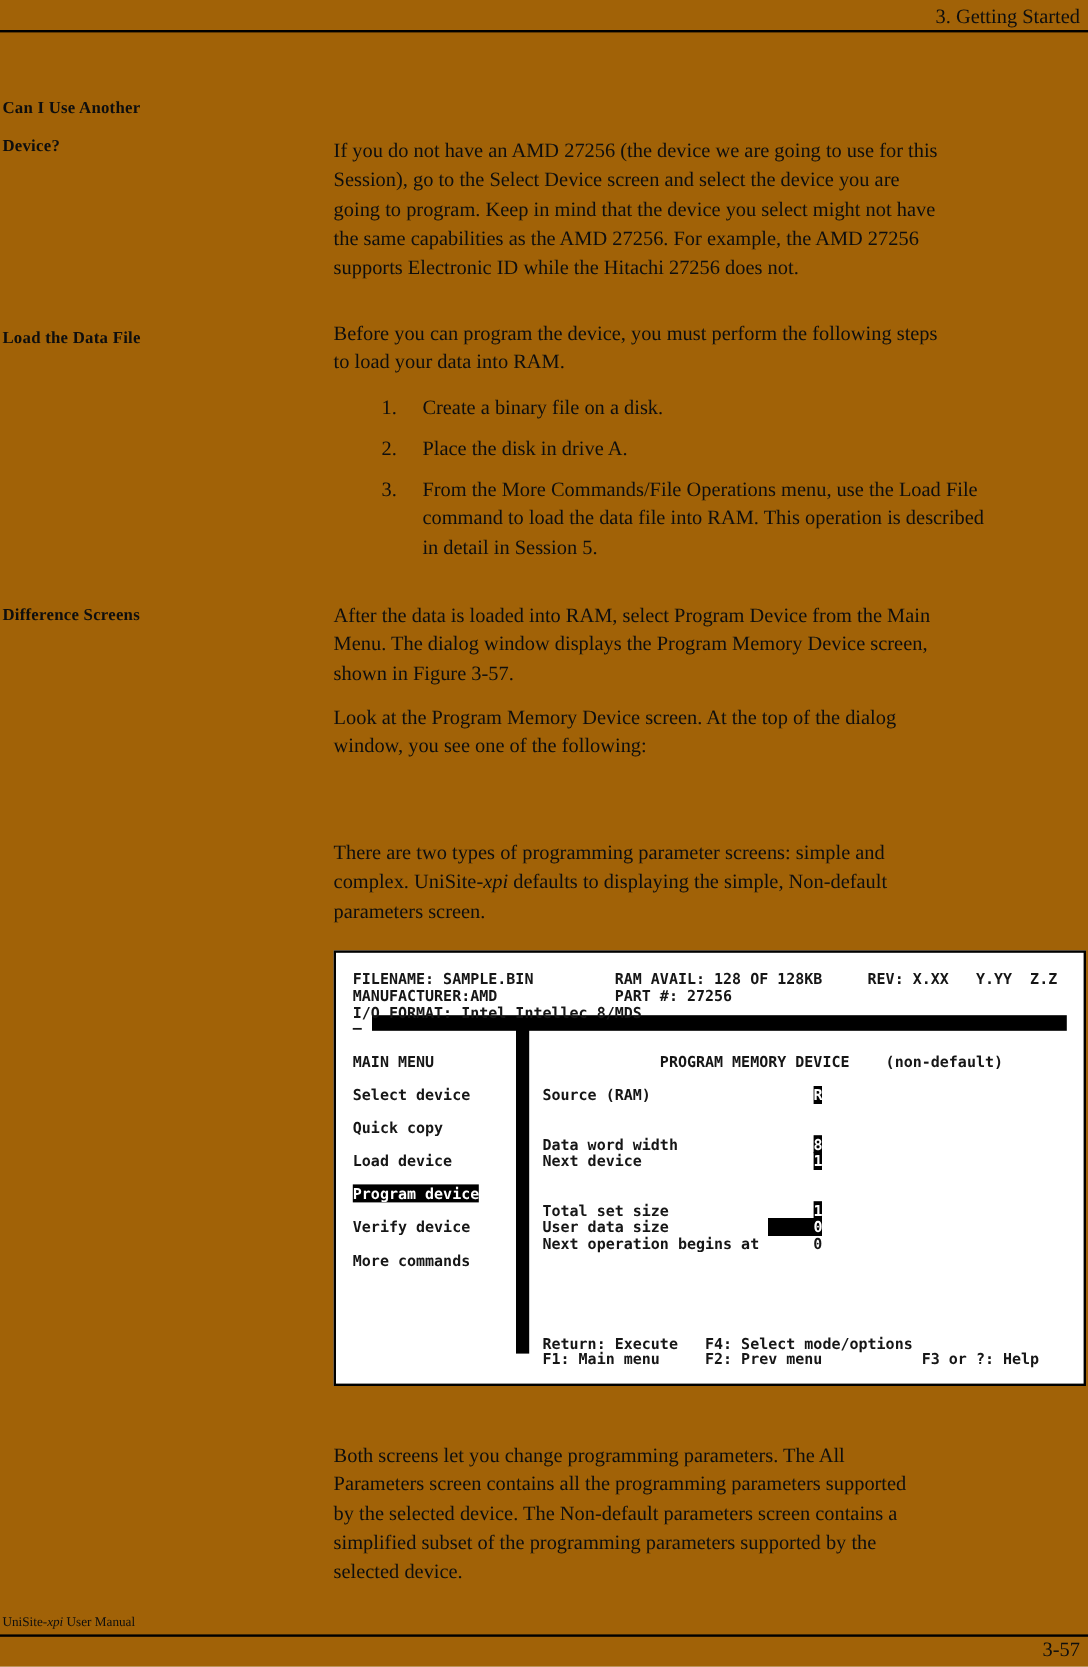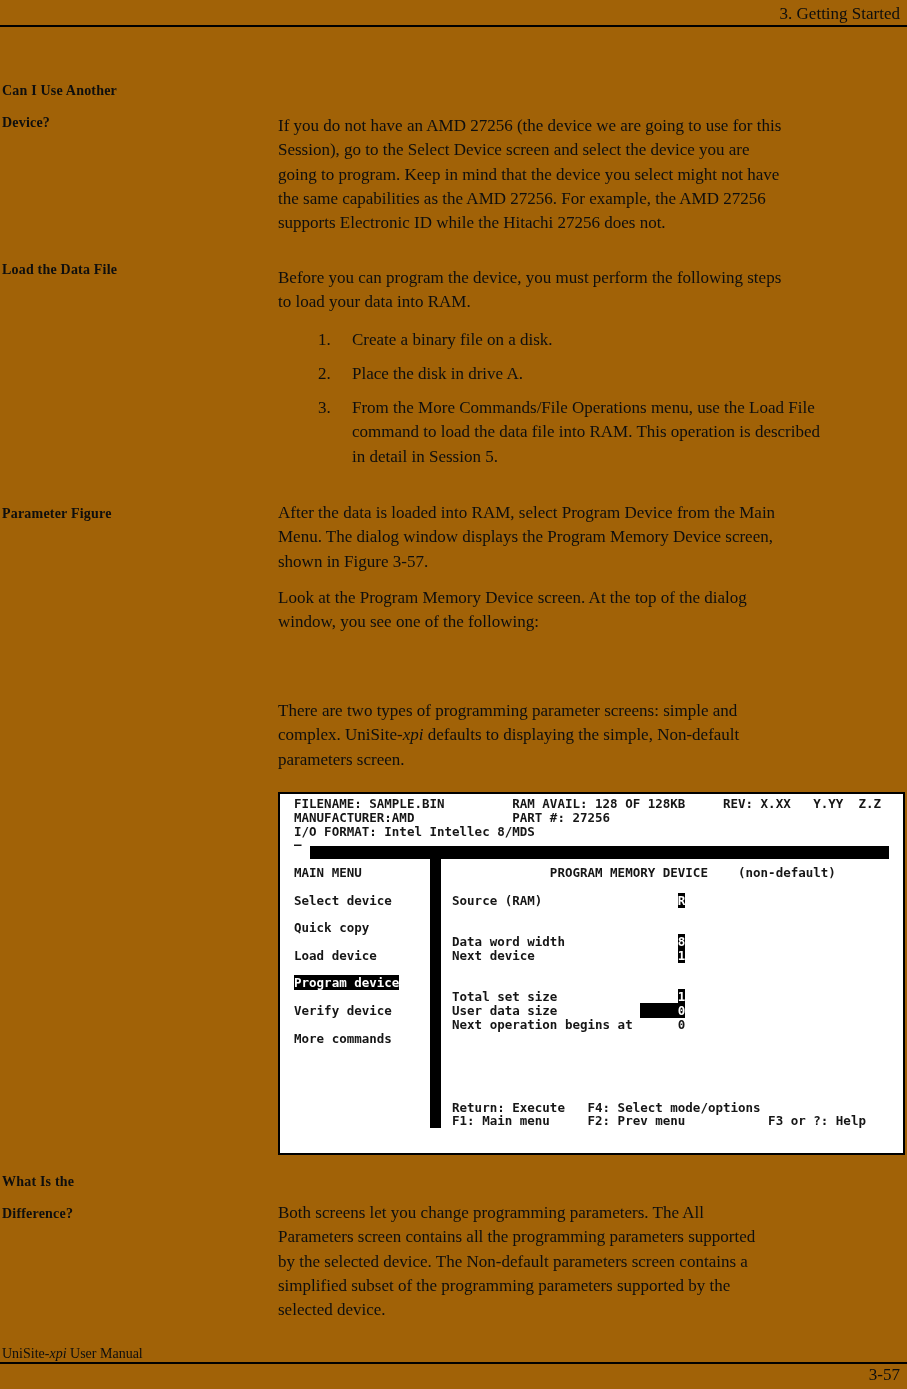--- a/index.html
+++ b/index.html
@@ -23,60 +23,60 @@
   .caption {
     position:absolute; left:2px; top:787px; font-style:italic; font-size:17.5px;
     line-height:23px; white-space:pre-line;
   }
   .ital { font-style:italic; }
   .figure {
     position:absolute; left:278px; top:792px; width:623px; height:359px;
     border:2px solid #000; background:#fff;
   }
   .term {
-    position:absolute; left:0; top:0; margin:0; padding:3px 0 0 14px;
+    position:absolute; left:0; top:0; margin:0; padding:15px 0 0 14px;
     font-family:"DejaVu Sans Mono", monospace; font-size:12.5px;
     font-weight:bold; line-height:13.8px; color:#161616;
   }
   .rev { background:#000; color:#fff; }
   .term-bar { position:absolute; left:30px; top:52px; width:579px; height:13px; background:#000; }
   .term-divider { position:absolute; left:150px; top:60px; width:11px; height:274px; background:#000; }
-  .footer-left { position:absolute; left:2px; top:1346px; font-size:14px; }
+  .footer-left { position:absolute; left:2px; top:1346px; font-size:11px; }
   .footer-right { position:absolute; right:7px; top:1365px; font-size:17px;text-align:right; }
 </style>
 </head>
 <body>
 
 <div class="page">
 
   <div class="hdr">3. Getting Started</div>
   <div class="rule" style="top:25px"></div>
 
   <div class="heading" style="top:75px">Can I Use Another
 Device?</div>
   <div class="bodytext" style="top:114px">If you do not have an AMD 27256 (the device we are going to use for this
 Session), go to the Select Device screen and select the device you are
 going to program. Keep in mind that the device you select might not have
 the same capabilities as the AMD 27256. For example, the AMD 27256
 supports Electronic ID while the Hitachi 27256 does not.</div>
 
-  <div class="heading" style="top:254px">Load the Data File</div>
+  <div class="heading" style="top:267px">Load the Data File</div>
   <div class="bodytext" style="top:266px">Before you can program the device, you must perform the following steps
 to load your data into RAM.</div>
 
   <div class="stepnum" style="top:328px">1.</div>
   <div class="steptext" style="top:328px">Create a binary file on a disk.</div>
   <div class="stepnum" style="top:362px">2.</div>
   <div class="steptext" style="top:362px">Place the disk in drive A.</div>
   <div class="stepnum" style="top:396px">3.</div>
   <div class="steptext" style="top:396px">From the More Commands/File Operations menu, use the Load File
 command to load the data file into RAM. This operation is described
 in detail in Session 5.</div>
 
-  <div class="heading" style="top:498px">Parameter Figure</div>
+  <div class="heading" style="top:498px">Difference Screens</div>
   <div class="bodytext" style="top:501px">After the data is loaded into RAM, select Program Device from the Main
 Menu. The dialog window displays the Program Memory Device screen,
 shown in Figure 3-57.</div>
   <div class="bodytext" style="top:586px">Look at the Program Memory Device screen. At the top of the dialog
 window, you see one of the following:</div>
   <div class="bodytext" style="top:699px"><span>There are two types of programming parameter screens: simple and
 complex. UniSite-</span><span class="ital">xpi</span><span> defaults to displaying the simple, Non-default
 parameters screen.</span></div>
 
 
@@ -102,22 +102,20 @@
 <span>                     Next operation begins at      0</span>
 <span>More commands</span>
 
 
 
 
 <span>                     Return: Execute   F4: Select mode/options</span>
 <span>                     F1: Main menu     F2: Prev menu           F3 or ?: Help</span></pre>
   </div>
 
-  <div class="heading" style="top:1166px">What Is the
-Difference?</div>
   <div class="bodytext" style="top:1201px">Both screens let you change programming parameters. The All
 Parameters screen contains all the programming parameters supported
 by the selected device. The Non-default parameters screen contains a
 simplified subset of the programming parameters supported by the
 selected device.</div>
 
   <div class="rule" style="top:1362px"></div>
   <div class="footer-left"><span>UniSite-</span><span class="ital">xpi</span><span> User Manual</span></div>
   <div class="footer-right">3-57</div>
 

